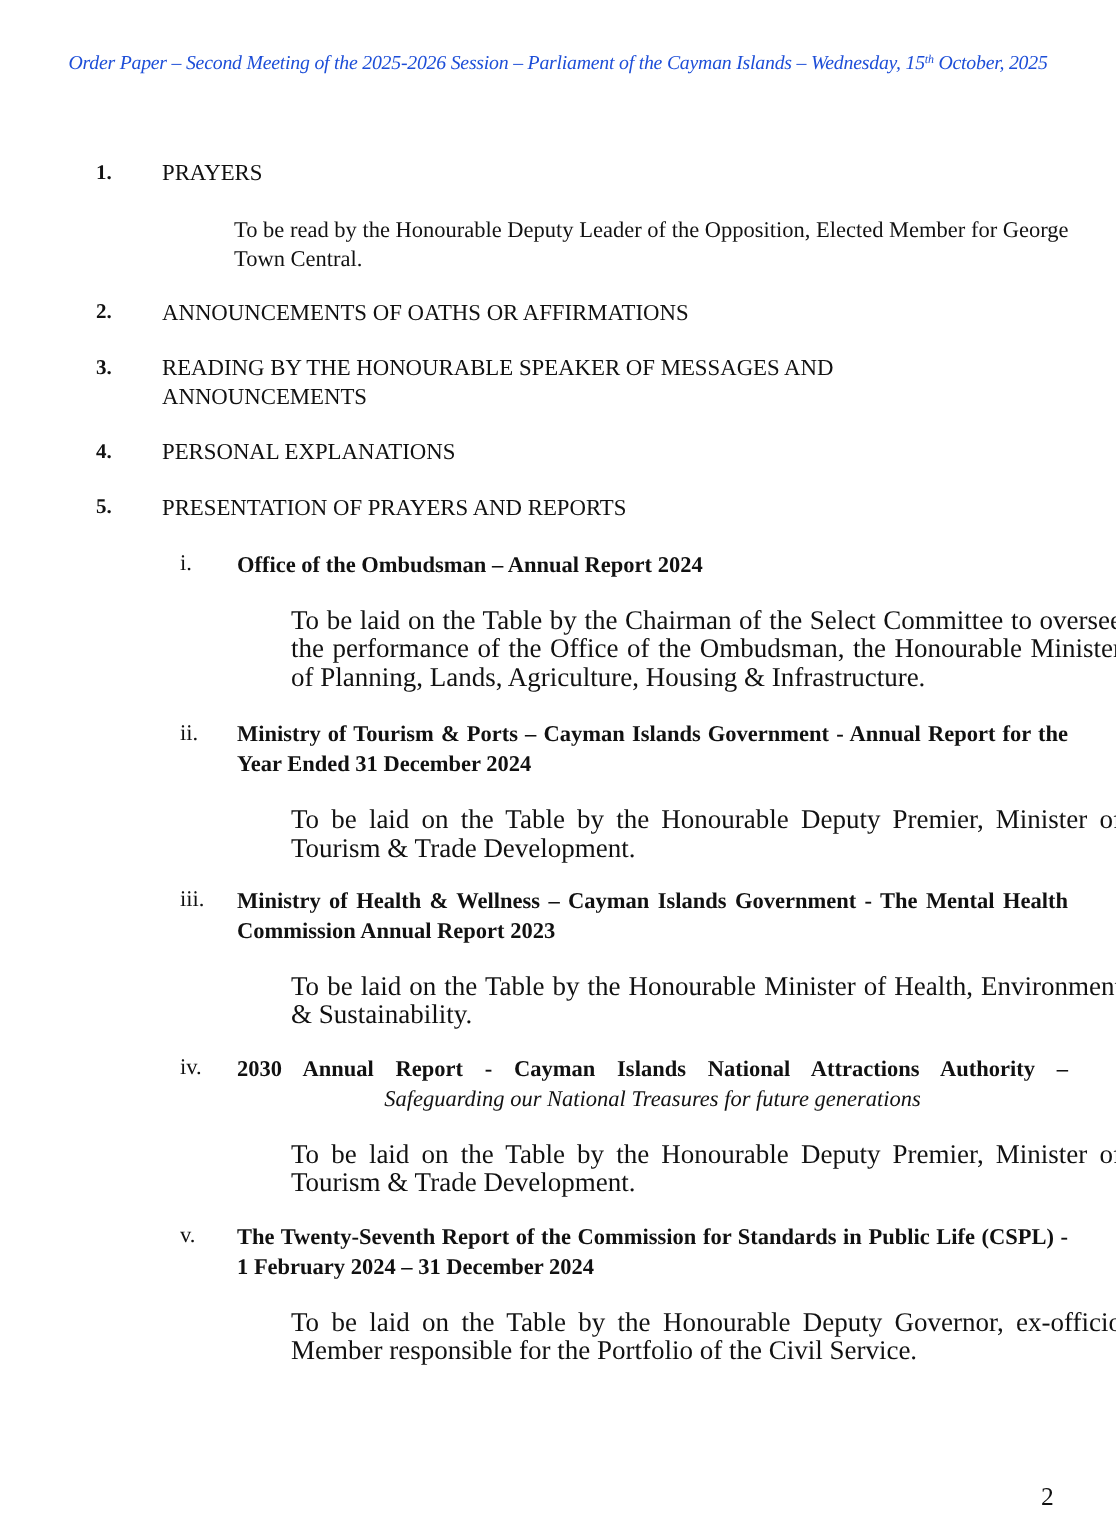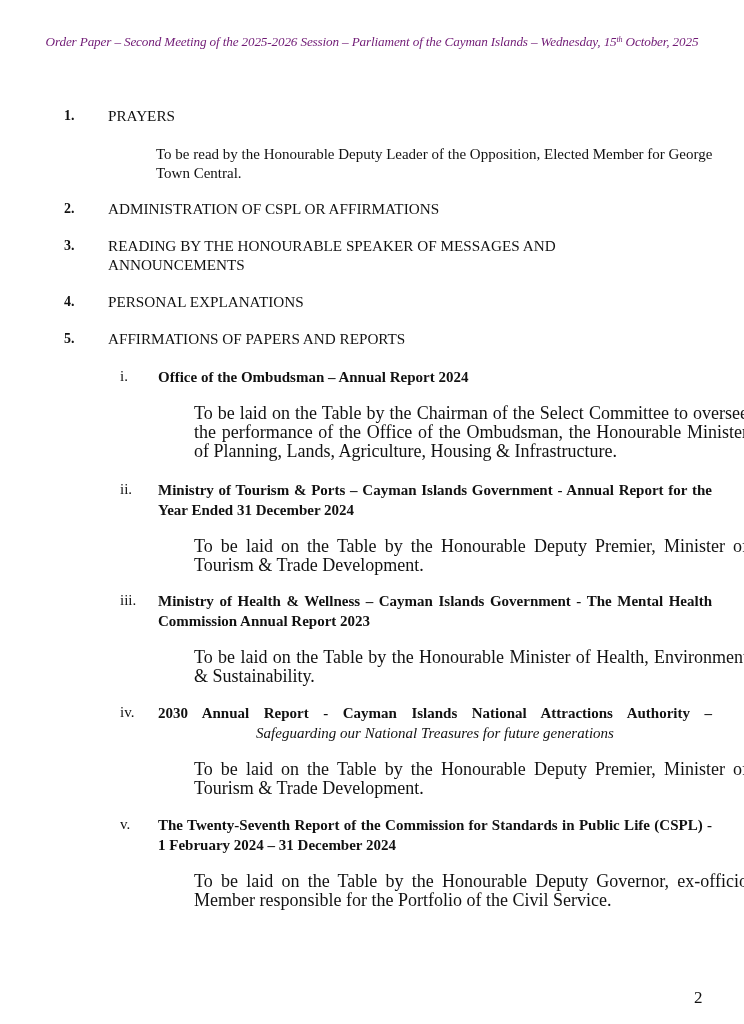--- a/index.html
+++ b/index.html
@@ -3,21 +3,21 @@
 <meta charset="utf-8">
 <style>
   html, body { margin: 0; padding: 0; background: #ffffff; }
   body {
     width: 744px; height: 1024px; position: relative; overflow: hidden;
     font-family: "Liberation Serif", "DejaVu Serif", serif;
     color: #111111;
   }
   .header {
     position: absolute; left: 0; top: 34px; width: 744px; text-align: center;
-    font-style: italic; font-size: 13.2px; letter-spacing: -0.15px; color: #701a75;
+    font-style: italic; font-size: 13.2px; letter-spacing: -0.15px; color: #1d4ed8;
   }
   .header sup { font-size: 8px; vertical-align: 4px; line-height: 0; }
   .item { position: absolute; left: 0; width: 744px; }
   .num {
     position: absolute; left: 64px; font-weight: bold; font-size: 14px;
   }
   .heading {
     position: absolute; left: 108px; width: 580px; font-weight: normal; font-size: 15.2px;
     line-height: 19px;
   }
@@ -48,36 +48,36 @@
 </div>
 
 <div class="item">
   <span class="num" style="top:108px">1.</span>
   <span class="heading" style="top:106px">PRAYERS</span>
   <div class="para" style="top:145px; width:560px">To be read by the Honourable Deputy Leader of the Opposition, Elected Member for George Town Central.</div>
 </div>
 
 <div class="item">
   <span class="num" style="top:201px">2.</span>
-  <span class="heading" style="top:199px">ADMINISTRATION OF CSPL OR AFFIRMATIONS</span>
+  <span class="heading" style="top:199px">ANNOUNCEMENTS OF OATHS OR AFFIRMATIONS</span>
 </div>
 
 <div class="item">
   <span class="num" style="top:238px">3.</span>
   <span class="heading" style="top:236px; width:540px">READING BY THE HONOURABLE SPEAKER OF MESSAGES AND ANNOUNCEMENTS</span>
 </div>
 
 <div class="item">
   <span class="num" style="top:294px">4.</span>
   <span class="heading" style="top:292px">PERSONAL EXPLANATIONS</span>
 </div>
 
 <div class="item">
   <span class="num" style="top:331px">5.</span>
-  <span class="heading" style="top:329px">AFFIRMATIONS OF PAPERS AND REPORTS</span>
+  <span class="heading" style="top:329px">PRESENTATION OF PRAYERS AND REPORTS</span>
 </div>
 
 <div class="item">
   <span class="sub-num" style="top:368px">i.</span>
   <div class="sub-title" style="top:367px">Office of the Ombudsman – Annual Report 2024</div>
   <div class="sub-para" style="top:404px">To be laid on the Table by the Chairman of the Select Committee to oversee the performance of the Office of the Ombudsman, the Honourable Minister of Planning, Lands, Agriculture, Housing &amp; Infrastructure.</div>
 </div>
 
 <div class="item">
   <span class="sub-num" style="top:481px">ii.</span>

